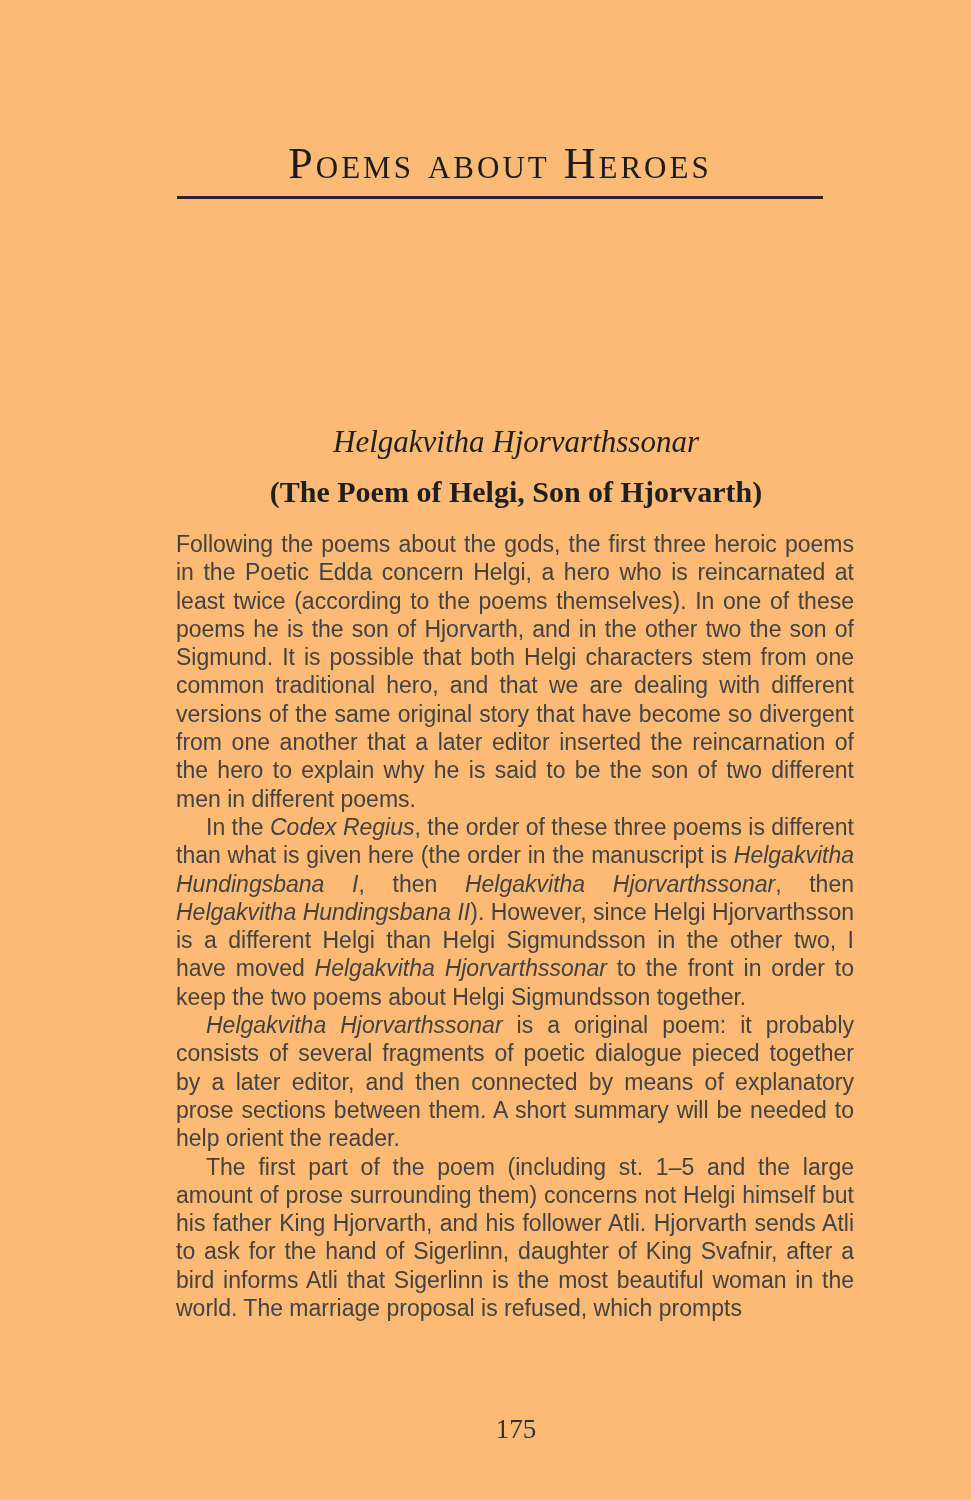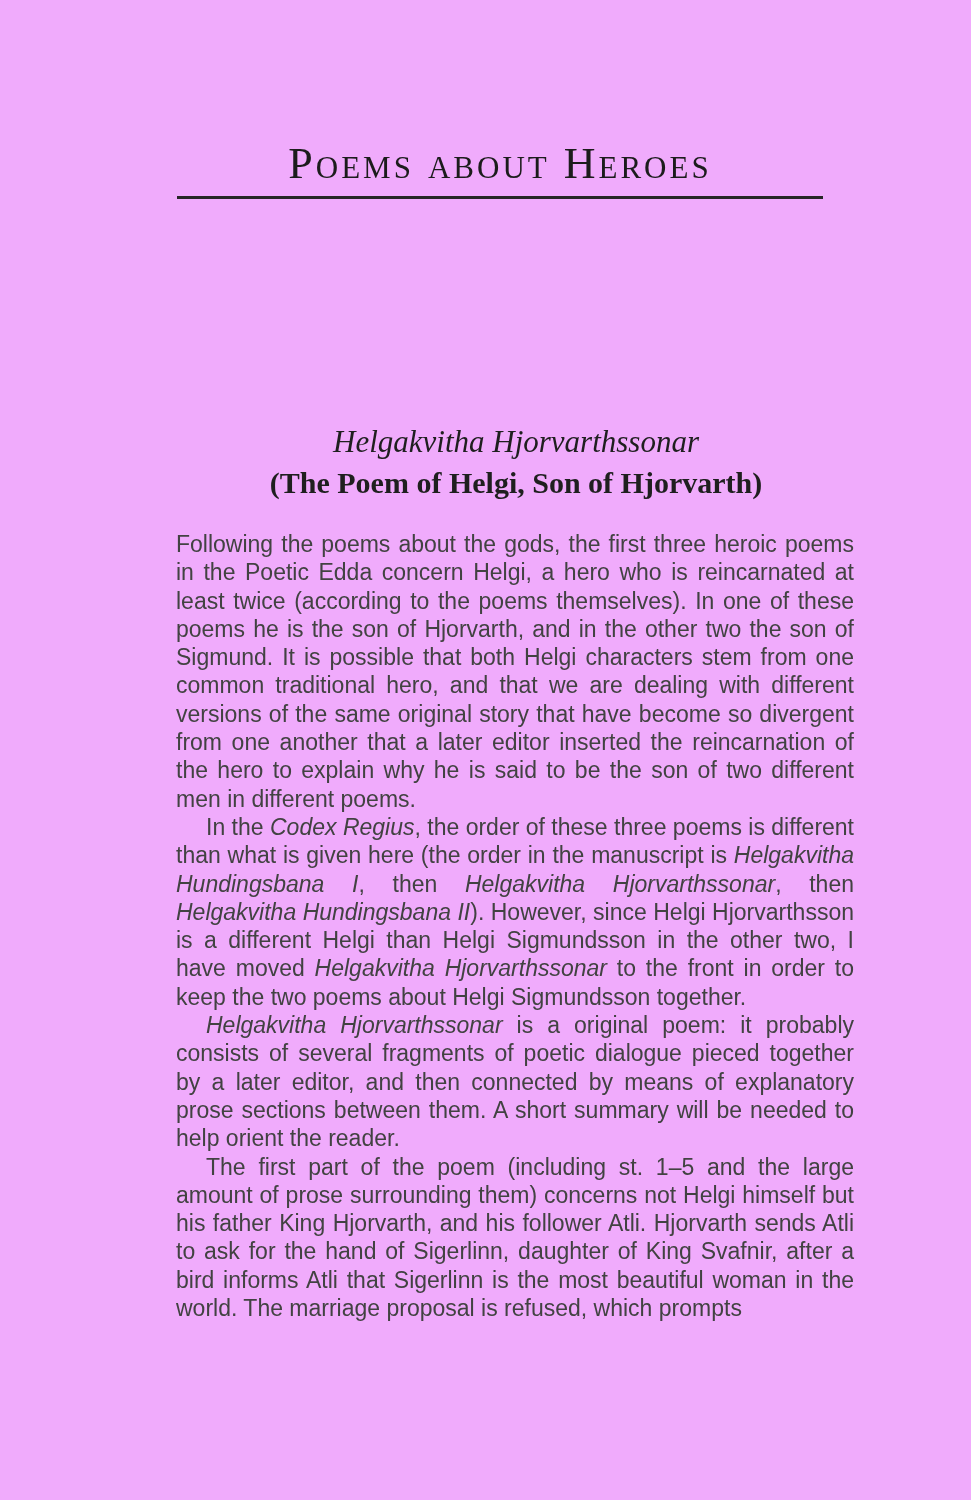--- a/index.html
+++ b/index.html
@@ -1,20 +1,20 @@
 <!DOCTYPE html>
 <html><head>
 <meta charset="utf-8">
 <style>
   html, body { margin: 0; padding: 0; background: #e8e8e8; }
   .page {
     position: relative;
     width: 971px;
     height: 1500px;
-    background: #f0abfc;
+    background: #fdba74;
     margin: 0 auto;
     overflow: hidden;
     font-family: "Liberation Serif", serif;
   }
   .part-header {
     position: absolute;
     top: 140px;
     left: 177px;
     width: 646px;
     text-align: center;
@@ -48,21 +48,21 @@
     font-family: "Liberation Serif", serif;
     font-style: italic;
     font-size: 31px;
     line-height: 36px;
   }
   .poem-subtitle {
     font-family: "Liberation Serif", serif;
     font-weight: bold;
     font-size: 30px;
     line-height: 36px;
-    margin-top: 5px;
+    margin-top: 14px;
   }
   .body-text {
     position: absolute;
     top: 530px;
     left: 176px;
     width: 678px;
     font-family: "Liberation Sans", sans-serif;
     font-size: 23px;
     line-height: 28.3px;
     color: #424242;
@@ -98,14 +98,15 @@
     <div class="poem-subtitle">(The Poem of Helgi, Son of Hjorvarth)</div>
   </div>
 
   <div class="body-text">
       <p class=""><span>Following the poems about the gods, the first three heroic poems in the Poetic Edda concern Helgi, a hero who is reincarnated at least twice (according to the poems themselves). In one of these poems he is the son of Hjorvarth, and in the other two the son of Sigmund. It is possible that both Helgi characters stem from one common traditional hero, and that we are dealing with different versions of the same original story that have become so divergent from one another that a later editor inserted the reincarnation of the hero to explain why he is said to be the son of two different men in different poems.</span></p>
       <p class="indent"><span>In the </span><em>Codex Regius</em><span>, the order of these three poems is different than what is given here (the order in the manuscript is </span><em>Helgakvitha Hundingsbana I</em><span>, then </span><em>Helgakvitha Hjorvarthssonar</em><span>, then </span><em>Helgakvitha Hundingsbana II</em><span>). However, since Helgi Hjorvarthsson is a different Helgi than Helgi Sigmundsson in the other two, I have moved </span><em>Helgakvitha Hjorvarthssonar</em><span> to the front in order to keep the two poems about Helgi Sigmundsson together.</span></p>
       <p class="indent"><em>Helgakvitha Hjorvarthssonar</em><span> is a original poem: it probably consists of several fragments of poetic dialogue pieced together by a later editor, and then connected by means of explanatory prose sections between them. A short summary will be needed to help orient the reader.</span></p>
       <p class="indent"><span>The first part of the poem (including st. 1–5 and the large amount of prose surrounding them) concerns not Helgi himself but his father King Hjorvarth, and his follower Atli. Hjorvarth sends Atli to ask for the hand of Sigerlinn, daughter of King Svafnir, after a bird informs Atli that Sigerlinn is the most beautiful woman in the world. The marriage proposal is refused, which prompts</span></p>
     </div>
 
+  <div class="page-number">175</div>
 
 </div>
 
 </body></html>

